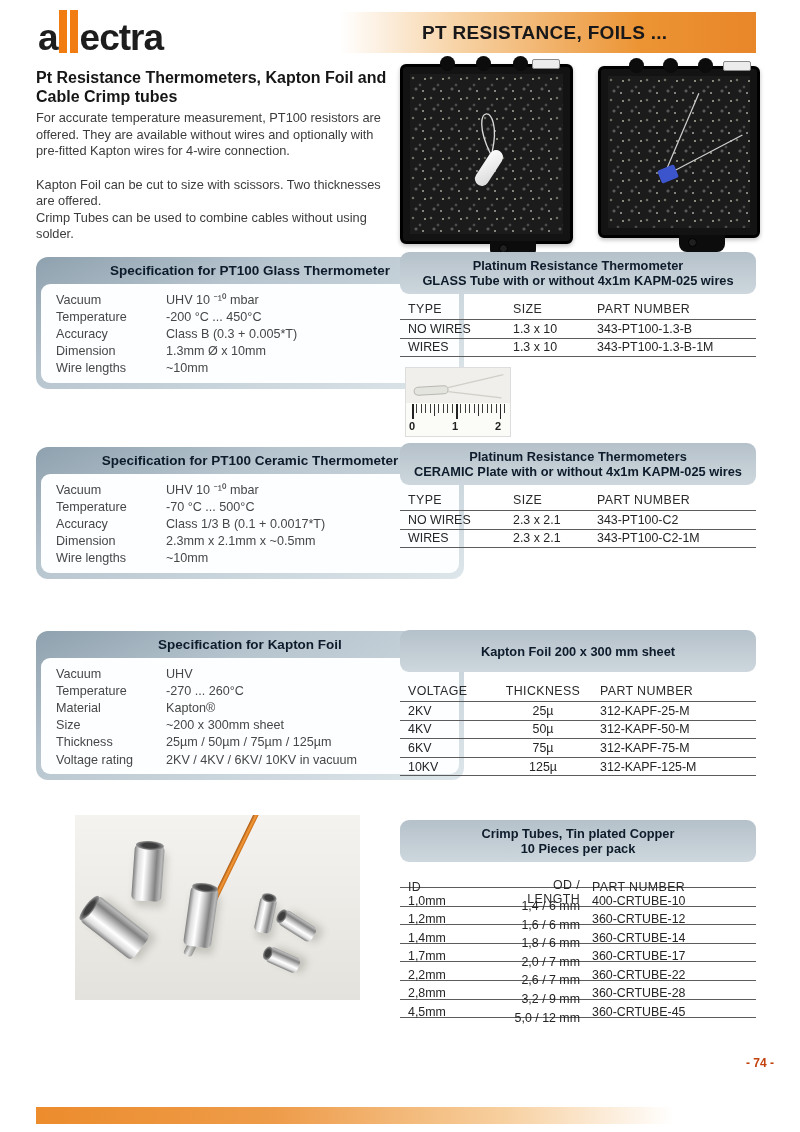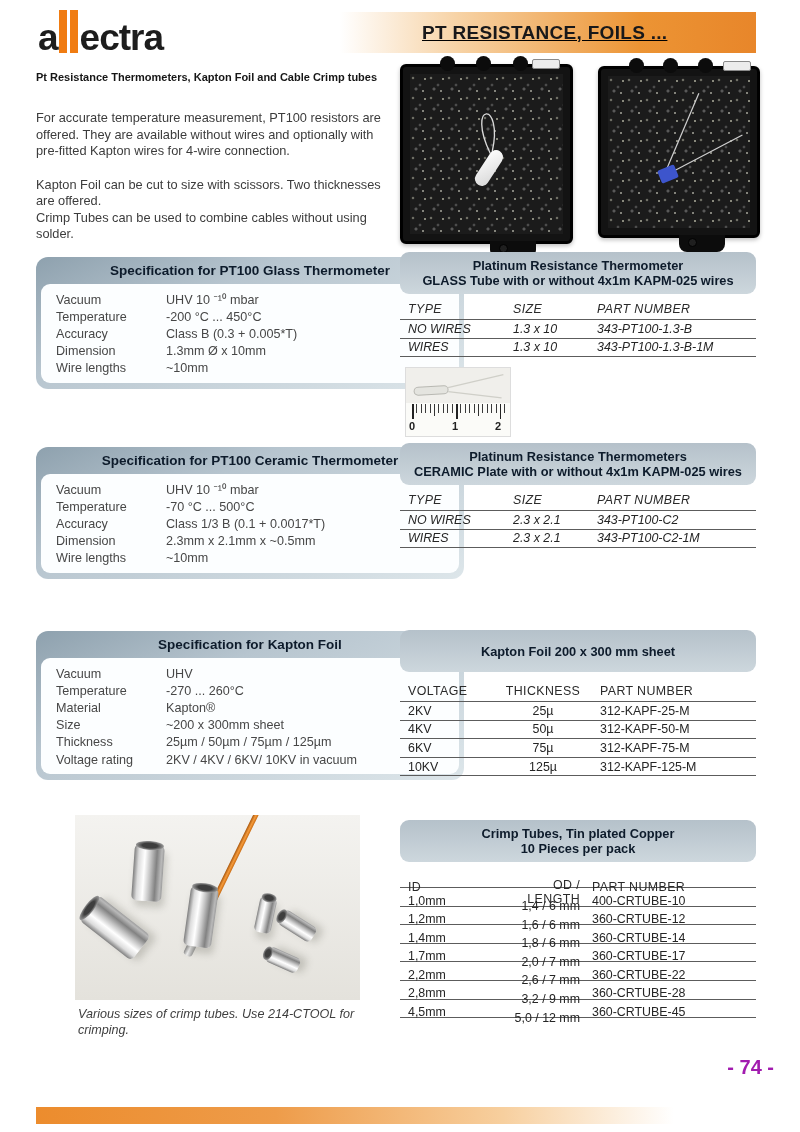--- a/index.html
+++ b/index.html
@@ -5,24 +5,24 @@
   * { margin:0; padding:0; box-sizing:border-box; }
   body { background:#fff; font-family:"Liberation Sans", sans-serif; }
   .page { position:relative; width:800px; height:1132px; margin:0 auto; background:#ffffff; overflow:hidden; }
 
   
   .logo { position:absolute; left:38px; top:8px; display:flex; align-items:flex-end; height:50px; }
   .logo-a, .logo-rest { font-size:37px; font-weight:bold; color:#1d1d1d; letter-spacing:-1px; line-height:40px; }
   .logo-bar { display:inline-block; width:8px; height:43px; background:#f07c12; margin:0 1.5px 5px 1.5px; }
   .banner { position:absolute; left:340px; top:12px; width:416px; height:41px;
             background:linear-gradient(to right, rgba(255,255,255,0) 0%, #f7d3a6 28%, #ec9434 72%, #e8862a 100%);
-            display:flex; align-items:center;text-decoration:underline; }
+            display:flex; align-items:center; }
   .banner span { padding-left:82px; font-size:19px; font-weight:bold; color:#18181a; letter-spacing:0.3px; }
 
-  .doc-title { position:absolute; left:36px; top:68px; width:352px; font-size:11px; font-weight:bold; color:#161616; line-height:19px; }
+  .doc-title { position:absolute; left:36px; top:68px; width:352px; font-size:16px; font-weight:bold; color:#161616; line-height:19px; }
   .intro { position:absolute; left:36px; top:110px; width:356px; font-size:12.8px; color:#3c3c3c; line-height:16.5px; }
   .intro p.gap { margin-bottom:17px; }
 
   
   .case { position:absolute; background:#131313; border:3px solid #000; border-radius:6px; box-shadow:0 2px 4px rgba(0,0,0,0.25); }
   .foam { position:absolute; left:7px; top:7px; right:7px; bottom:7px; background-color:#1b1b1b;
           background-image:
             radial-gradient(circle at 3px 4px,  #6d6d64 0.8px, transparent 1.7px),
             radial-gradient(circle at 10px 11px,#4c4c4c 0.9px, transparent 1.8px),
             radial-gradient(circle at 15px 5px, #8a8a7d 0.7px, transparent 1.5px),
@@ -48,21 +48,21 @@
   .spec-value { flex:1; }
 
   
   .prod-table { position:absolute; left:400px; width:356px; }
   .band { height:42px; border-radius:9px; background:linear-gradient(180deg,#b5c1ca,#cdd7dd);
           display:flex; flex-direction:column; justify-content:center; text-align:center; }
   .band div { font-size:12.8px; font-weight:bold; color:#0d1b2b; line-height:15px; }
   .cols, .prow { display:grid; padding:0 8px; align-items:center; border-bottom:1.6px solid #5c5c5c; }
   .cols { margin-top:5px; height:21px; font-size:12.4px; color:#2a2a2a; letter-spacing:0.4px; }
   .prow { height:18.6px; font-size:12.4px; color:#252525; }
-  .g-std  .cols, .g-std  .prow { grid-template-columns:105px 72px 1fr;font-style:italic; }
+  .g-std  .cols, .g-std  .prow { grid-template-columns:105px 72px 1fr; }
   .g-kap  .cols, .g-kap  .prow { grid-template-columns:90px 90px 1fr; }
   .g-kap  .c2 { text-align:center; }
   .g-crt  .cols, .g-crt  .prow { grid-template-columns:92px 80px 1fr; }
   .g-crt  .c2 { text-align:right;margin-top:11px; }
   .g-crt  .c3, .g-kap .c3, .g-std .c3 { padding-left:12px; }
 
   
   .ruler-photo { position:absolute; left:405px; top:367px; width:106px; height:70px; background:#f0efeb; border:1px solid #ddd; }
   .ruler-strip { position:absolute; left:0; right:0; bottom:0; height:33px; background:#fbfbf8; }
   .ticks-minor, .ticks-half, .ticks-cm { position:absolute; top:1px; left:6px; right:4px; }
@@ -81,21 +81,21 @@
           background:radial-gradient(ellipse at center,#3e3e3e 38%,#9e9e9e 72%,#ededed 100%); }
   .cable { position:absolute; left:152px; top:-22px; width:5px; height:152px; border-radius:3px;
            background:linear-gradient(90deg,#a8560c,#f59b3c 55%,#c96a10); transform:rotate(26deg); }
   .crimp-end { position:absolute; left:114px; top:112px; width:9px; height:30px; border-radius:3px; transform:rotate(26deg);
            background:linear-gradient(90deg,#8a8a8a,#f2f2f2 45%,#9a9a9a); }
   .caption { position:absolute; left:78px; top:1006px; width:292px; font-size:12.6px; font-style:italic; color:#3f3f3f; line-height:16px; }
 
   
   .footer-bar { position:absolute; left:36px; top:1107px; width:686px; height:17px;
                 background:linear-gradient(to right,#ec8c2d 0%, #ee9c4a 35%, #f7cf9e 68%, #ffffff 93%); }
-  .page-num { position:absolute; right:26px; top:1056px; font-size:20px; font-weight:bold; color:#a21caf; }
+  .page-num { position:absolute; right:26px; top:1056px; font-size:12px; font-weight:bold; color:#c2410c; }
 </style>
 </head>
 <body>
 
 <div class="page">
 
   <div class="logo">
     <span class="logo-a">a</span>
     <span class="logo-bar"></span>
     <span class="logo-bar"></span>
@@ -322,21 +322,20 @@
   <div class="crimp-photo">
     <div class="cable"></div>
     <div class="crimp-end"></div>
     <div class="tube" style="left:58px;  top:30px;  width:30px; height:56px; transform:rotate(4deg);"></div>
     <div class="tube" style="left:24px;  top:80px;  width:32px; height:66px; transform:rotate(-52deg);"></div>
     <div class="tube" style="left:112px; top:72px;  width:28px; height:60px; transform:rotate(8deg);"></div>
     <div class="tube" style="left:182px; top:82px;  width:17px; height:36px; transform:rotate(12deg);"></div>
     <div class="tube" style="left:214px; top:92px;  width:17px; height:38px; transform:rotate(-58deg);"></div>
     <div class="tube" style="left:200px; top:128px; width:16px; height:34px; transform:rotate(-66deg);"></div>
   </div>
-  <div class="caption">Various sizes of crimp tubes. Use 214-CTOOL for crimping.</div>
 
   <div class="prod-table g-crt" style="top:820px;">
     <div class="band">
       <div>Crimp Tubes, Tin plated Copper</div>
       <div>10 Pieces per pack</div>
     </div>
     <div class="cols">
       <span class="c1">ID</span>
       <span class="c2">OD / LENGTH</span>
       <span class="c3">PART NUMBER</span>

